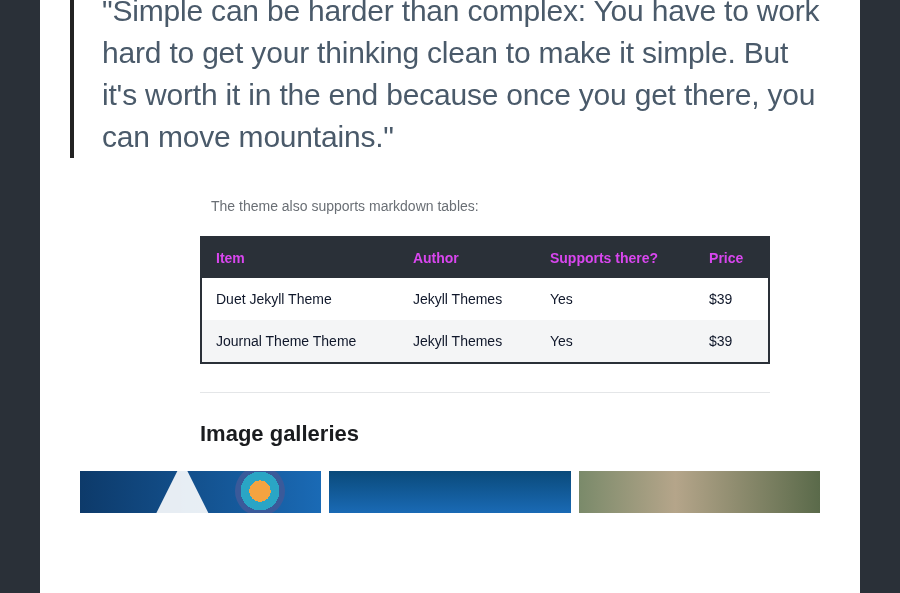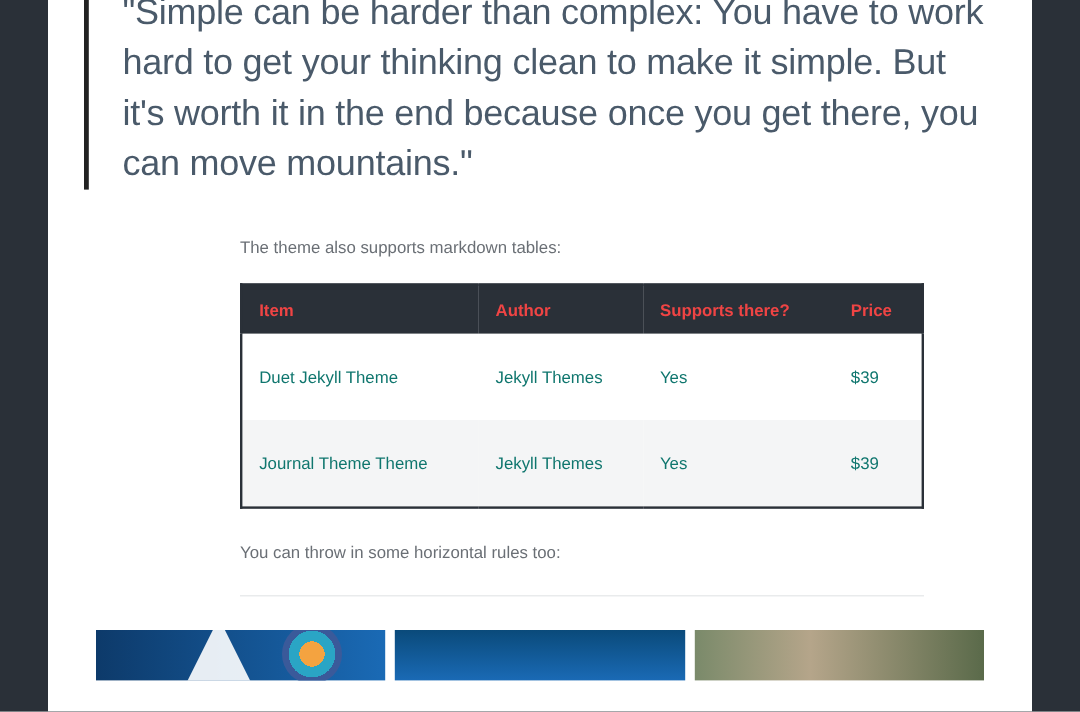--- a/index.html
+++ b/index.html
@@ -34,40 +34,41 @@
     letter-spacing: -0.2px;
   }
   .content {
     margin-left: 130px;
     margin-right: 60px;
   }
   .para {
     font-size: 14px;
     color: #6a6f75;
     margin-bottom: 22px;
+    margin-left: 11px;
   }
   table {
     width: 100%;
     border-collapse: collapse;
     border: 2px solid #2a3038;
     margin-bottom: 28px;
   }
   thead th {
     background: #2a3038;
-    color: #ef4444;
+    color: #d946ef;
     font-size: 14px;
     font-weight: 600;
     text-align: left;
     padding: 12px 14px;
   }
   thead th:last-child { text-align: left; }
   tbody td {
     font-size: 14px;
-    color: #0f766e;
-    padding: 28px 14px;
+    color: #0f172a;
+    padding: 13px 14px;
     text-align: left;
   }
   tbody td:last-child { text-align: left; }
   tbody tr:nth-child(even) { background: #f4f5f6; }
   hr {
     border: none;
     border-top: 1px solid #e4e6e8;
     margin: 28px 0 28px 0;
   }
   h2 {
@@ -145,24 +146,24 @@
         </tr>
         <tr>
           <td>Journal Theme Theme</td>
           <td>Jekyll Themes</td>
           <td>Yes</td>
           <td>$39</td>
         </tr>
       </tbody>
     </table>
 
-    <p class="para">You can throw in some horizontal rules too:</p>
 
     <hr>
 
+    <h2>Image galleries</h2>
 
 
     <div class="gallery">
       <div class="gallery-item g1"></div>
       <div class="gallery-item g2"></div>
       <div class="gallery-item g3"></div>
     </div>
 
   </div>
 

